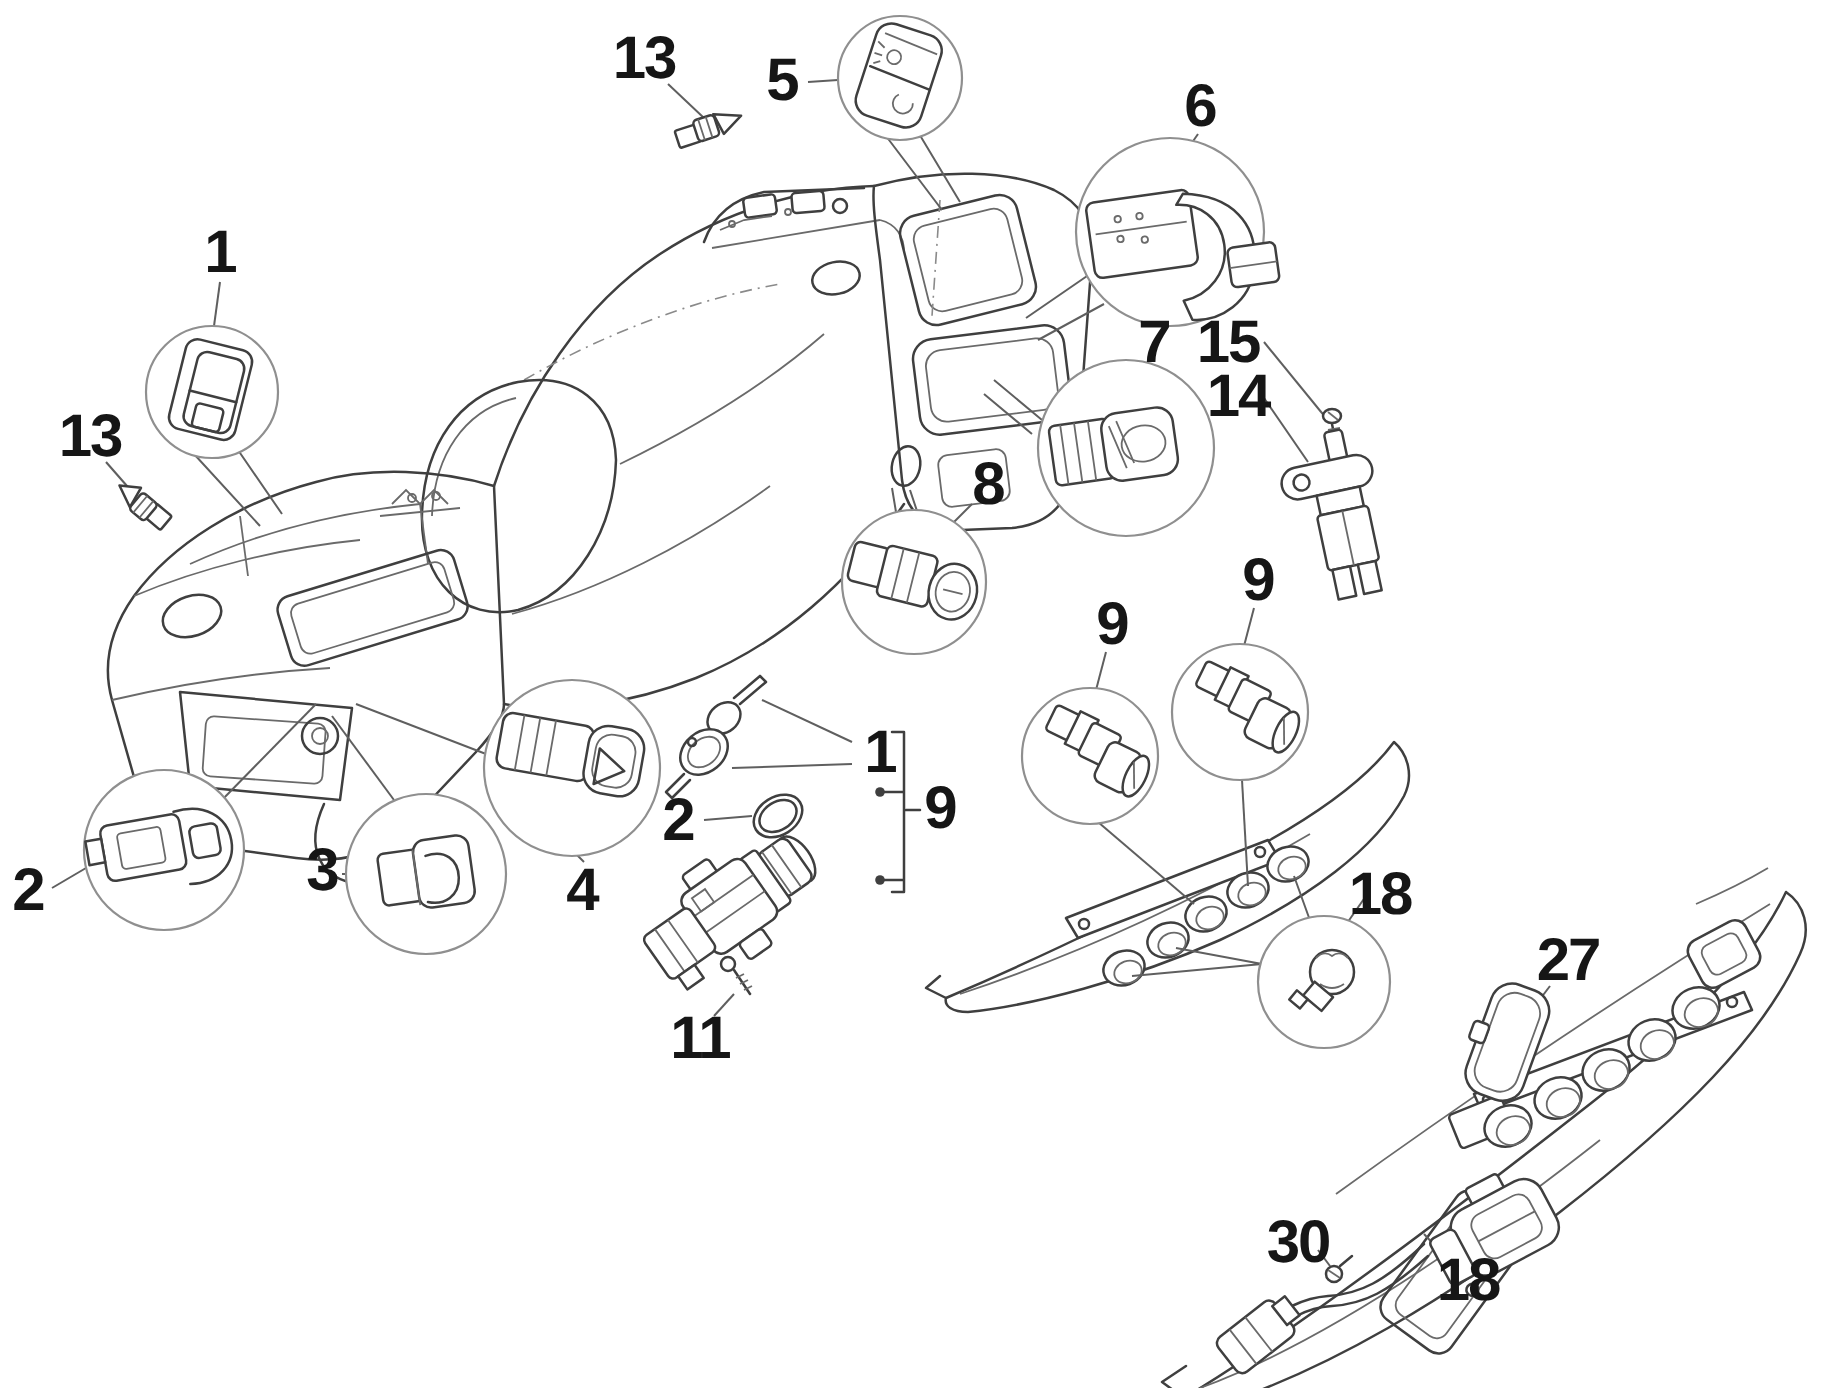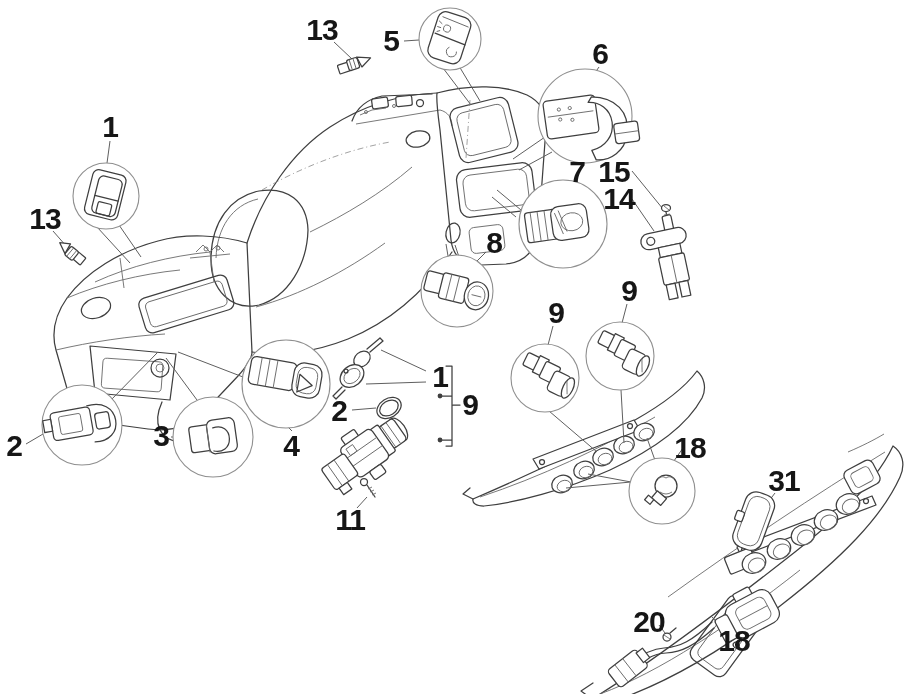--- a/index.html
+++ b/index.html
@@ -436,16 +436,16 @@
   <div class="lbl" style="left:350px;top:520px">11</div>
   <div class="lbl" style="left:339px;top:411px">2</div>
   <div class="lbl" style="left:322px;top:30px">13</div>
   <div class="lbl" style="left:45px;top:219px">13</div>
   <div class="lbl" style="left:619px;top:199px">14</div>
   <div class="lbl" style="left:614px;top:172px">15</div>
   <div class="lbl" style="left:629px;top:291px">9</div>
   <div class="lbl" style="left:556px;top:313px">9</div>
   <div class="lbl" style="left:690px;top:448px">18</div>
   <div class="lbl" style="left:734px;top:641px">18</div>
-  <div class="lbl" style="left:649px;top:622px">20</div>
-  <div class="lbl" style="left:784px;top:481px">31</div>
+  <div class="lbl" style="left:649px;top:622px">30</div>
+  <div class="lbl" style="left:784px;top:481px">27</div>
 
 </div>
 
 </body></html>

